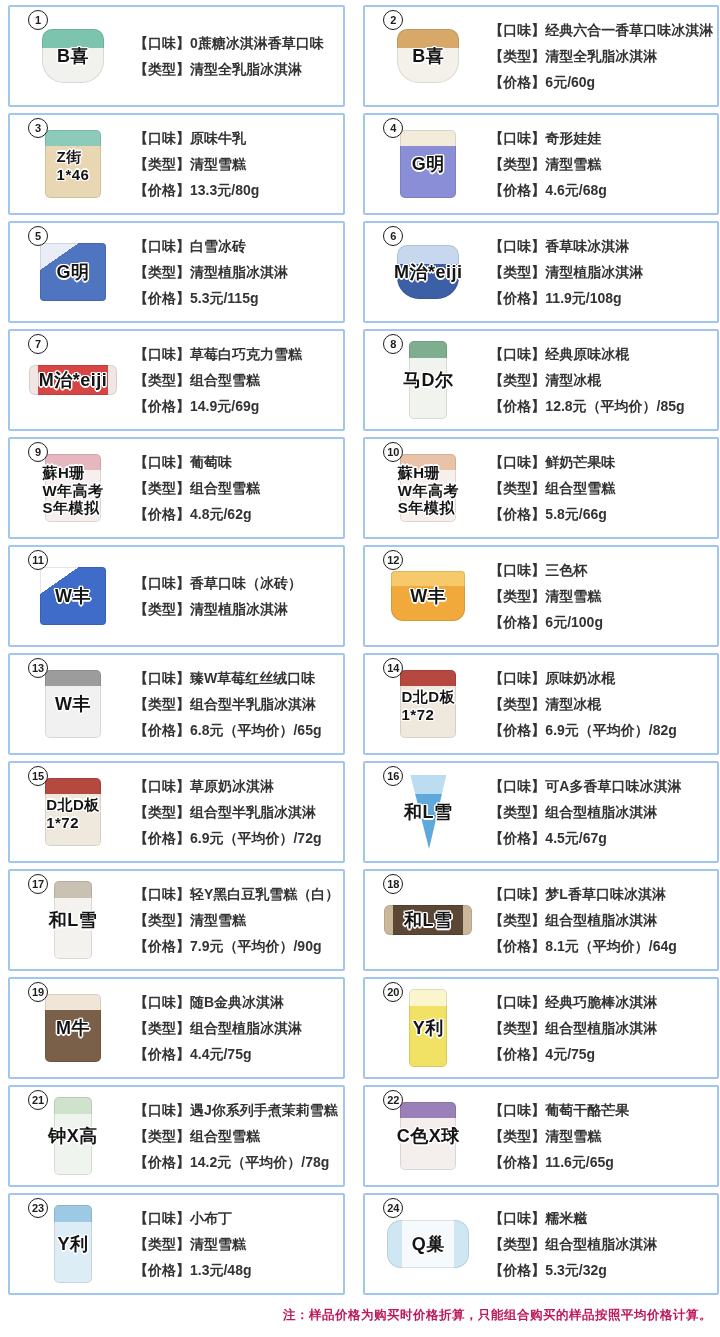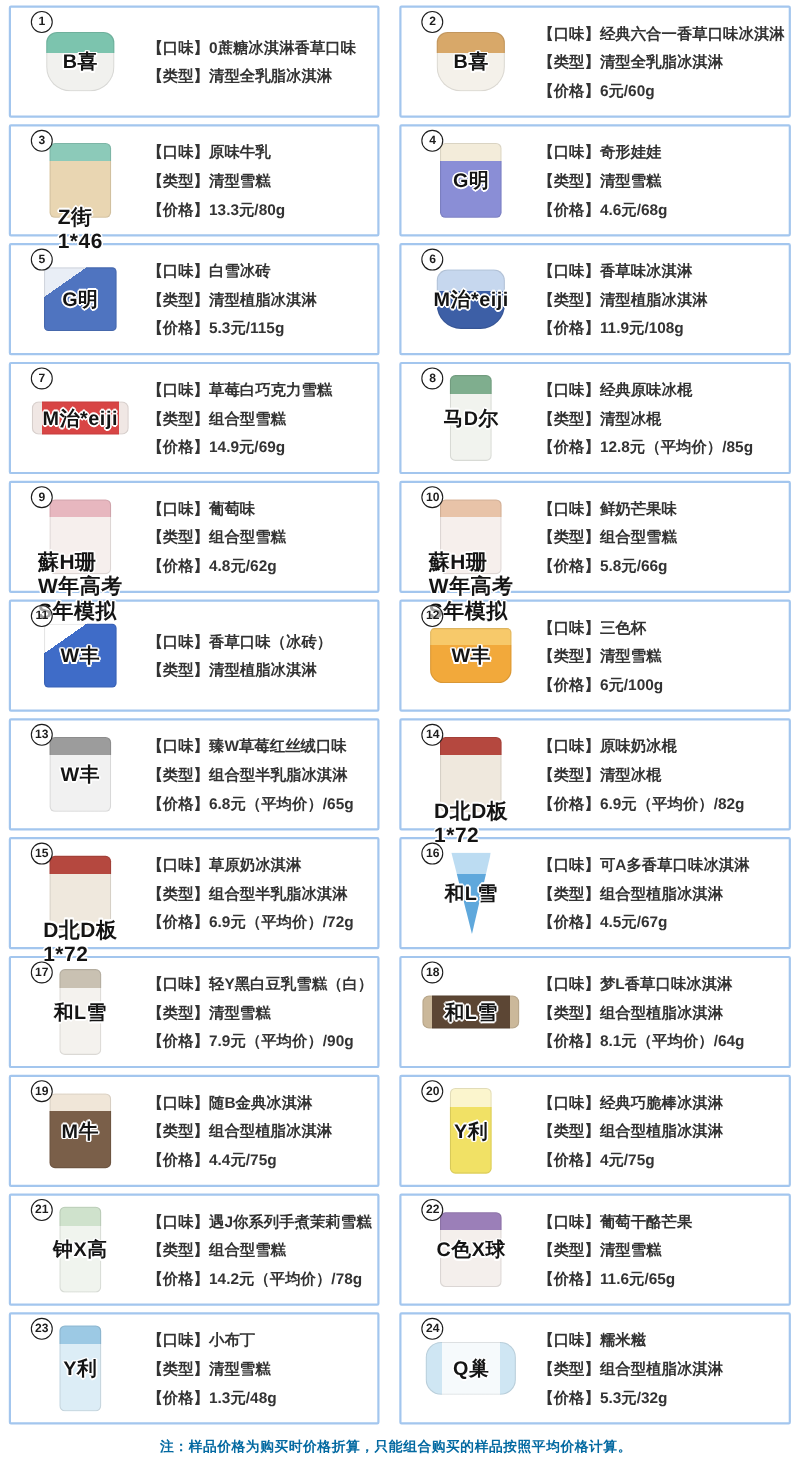--- a/index.html
+++ b/index.html
@@ -88,35 +88,35 @@
     text-align: left;
     line-height: 1.18;
     white-space: pre-line;
     width: max-content;
     max-width: 140px;
     letter-spacing: 0.5px;
     text-shadow:
       -1px -1px 0 #fff, 1px -1px 0 #fff, -1px 1px 0 #fff, 1px 1px 0 #fff,
       0 -1.5px 0 #fff, 0 1.5px 0 #fff, -1.5px 0 0 #fff, 1.5px 0 0 #fff;
   }
-  .brand.multi { font-size: 19px; margin-top: 44px; }
+  .brand.multi { font-size: 15px; }
   .info { flex: 1; padding-left: 4px; min-width: 0; }
   .line {
     font-size: 14px;
     font-weight: bold;
     color: #333333;
     line-height: 1.86;
     white-space: nowrap;
   }
   .note {
     margin-top: 12px;
-    text-align: center;
+    text-align: right;
     font-size: 12.5px;
     font-weight: bold;
-    color: #0369a1;
+    color: #be185d;
     letter-spacing: 0.5px;
   }
 </style>
 </head>
 <body>
 
 <div class="sheet">
   <div class="grid">
   <div class="cell">
     <div class="media">

